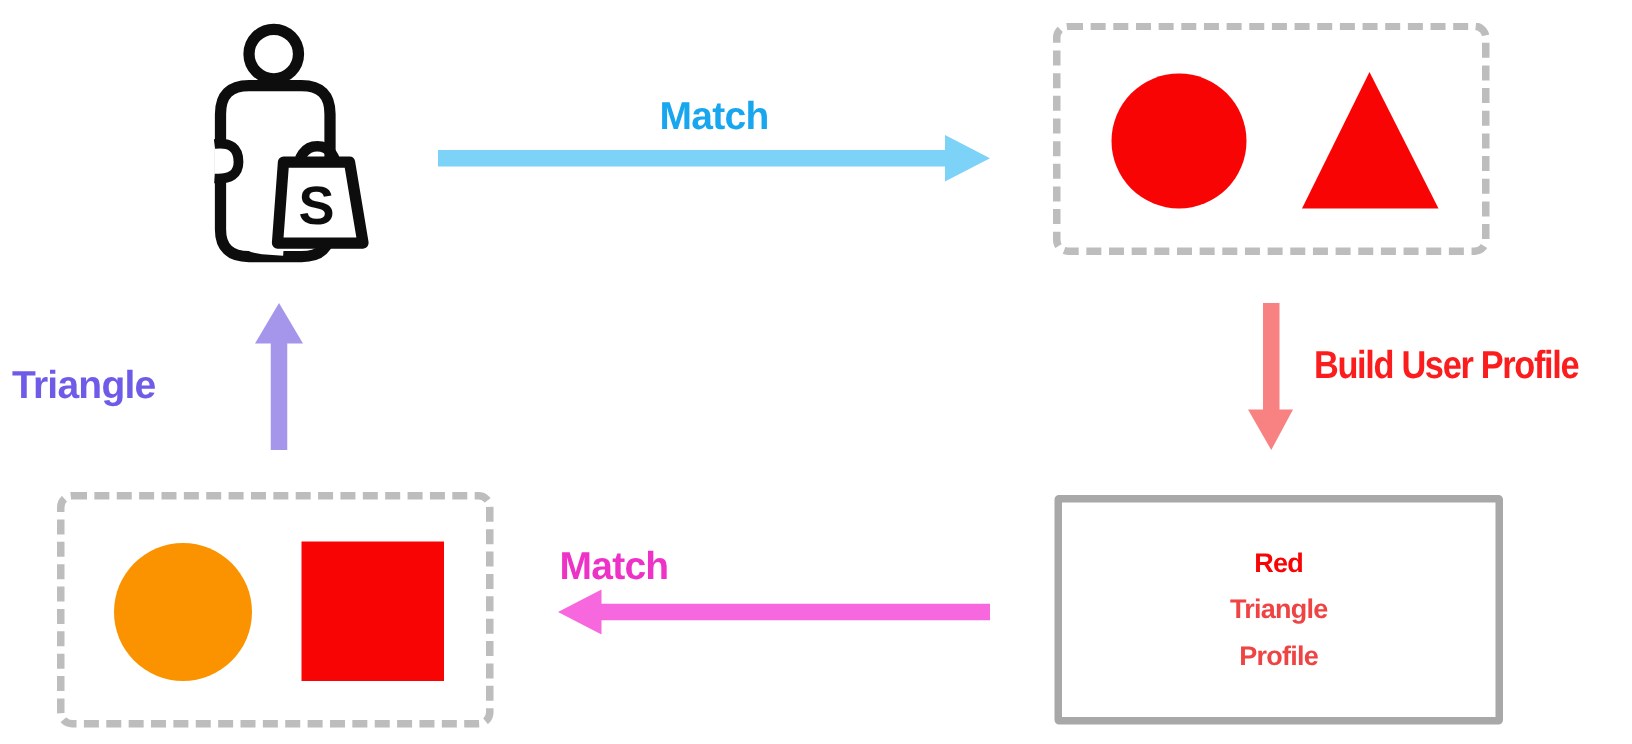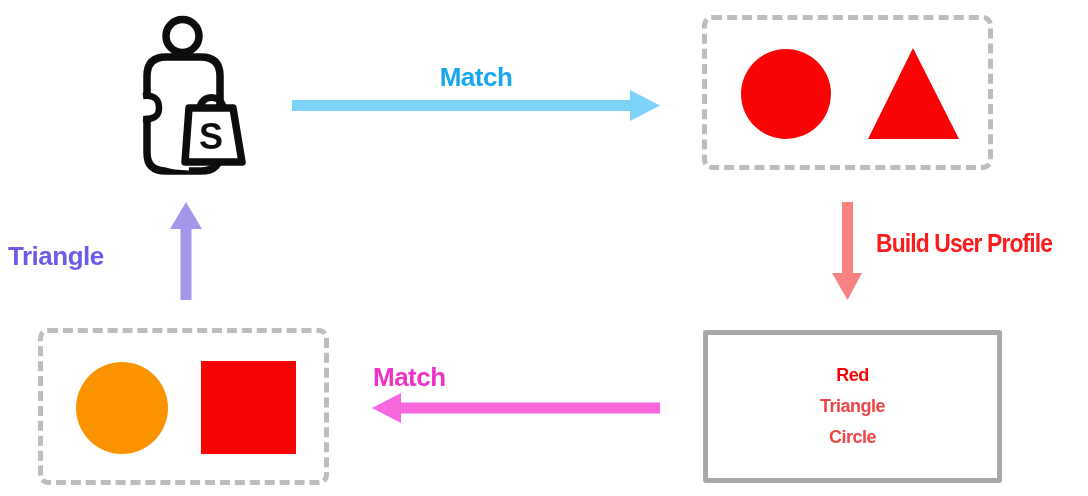--- a/index.html
+++ b/index.html
@@ -77,21 +77,21 @@
 
   <svg class="arrow-svg build-arrow" width="30" height="98" viewBox="0 0 30 98">
     <rect x="10" y="0" width="11" height="73" fill="#f88181"></rect>
     <polygon points="0,71 30,71 15.5,98" fill="#f88181"></polygon>
   </svg>
   <div class="edge-label build-label">Build User Profile</div>
 
   <div class="profile-box">
     <div class="profile-line-red">Red</div>
     <div class="profile-line">Triangle</div>
-    <div class="profile-line">Circle</div>
+    <div class="profile-line">Profile</div>
   </div>
 
   <div class="edge-label match-label">Match</div>
   <svg class="arrow-svg match-arrow" width="288" height="36" viewBox="0 0 288 36">
     <rect x="27" y="12.5" width="261" height="11" fill="#f767de"></rect>
     <polygon points="0,18 29,3 29,33" fill="#f767de"></polygon>
   </svg>
 
   <div class="dashed-box recommended-box">
     <svg class="shape-svg" width="281" height="147" viewBox="0 0 281 147">

